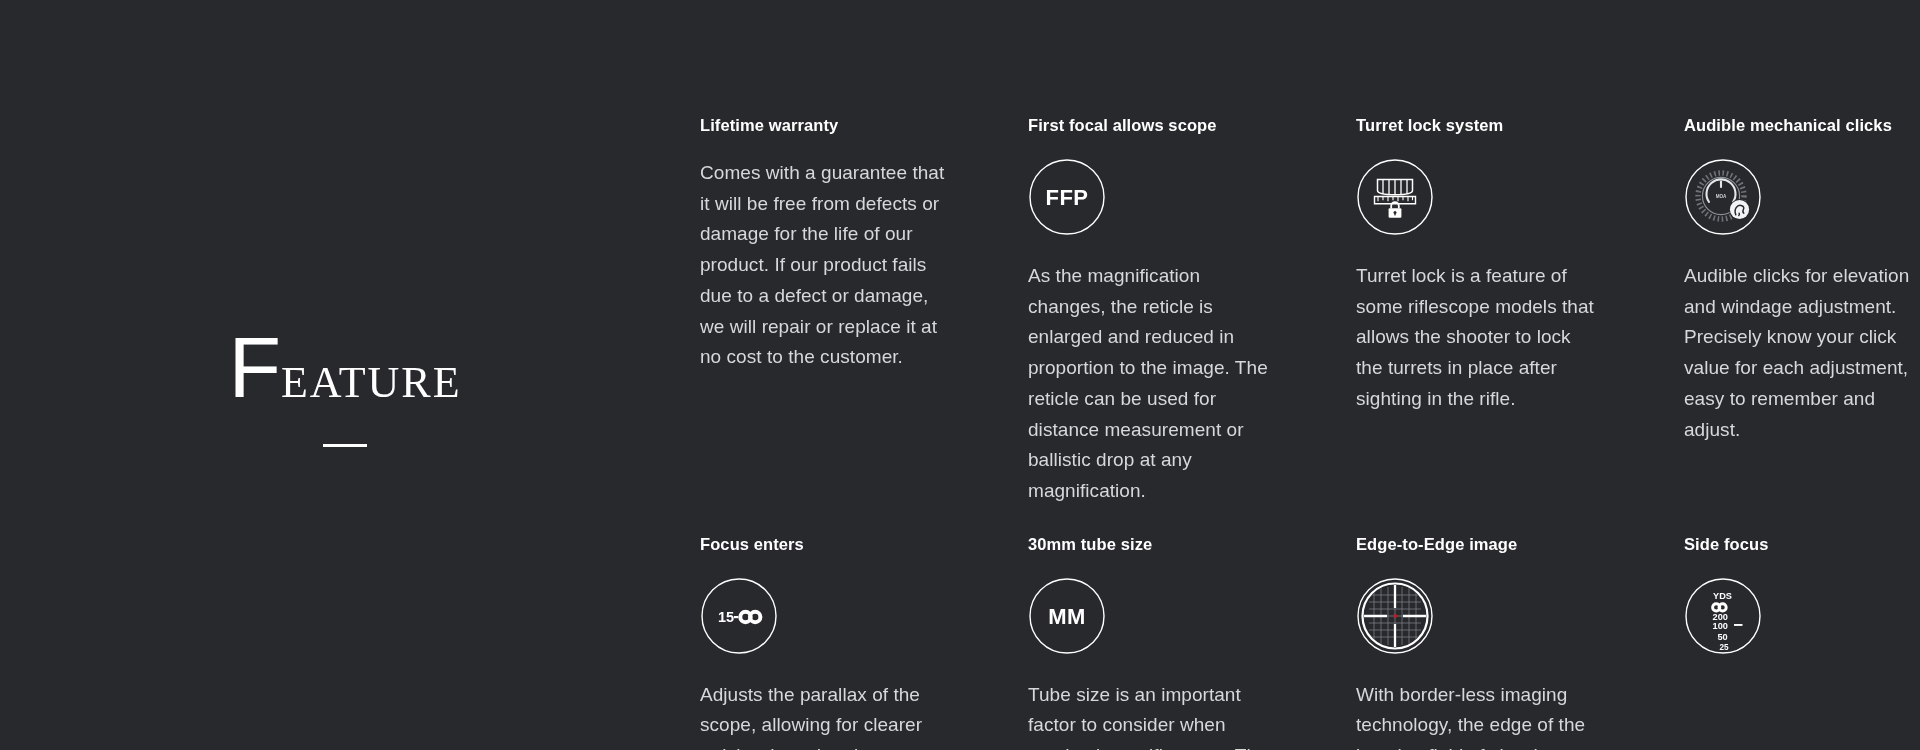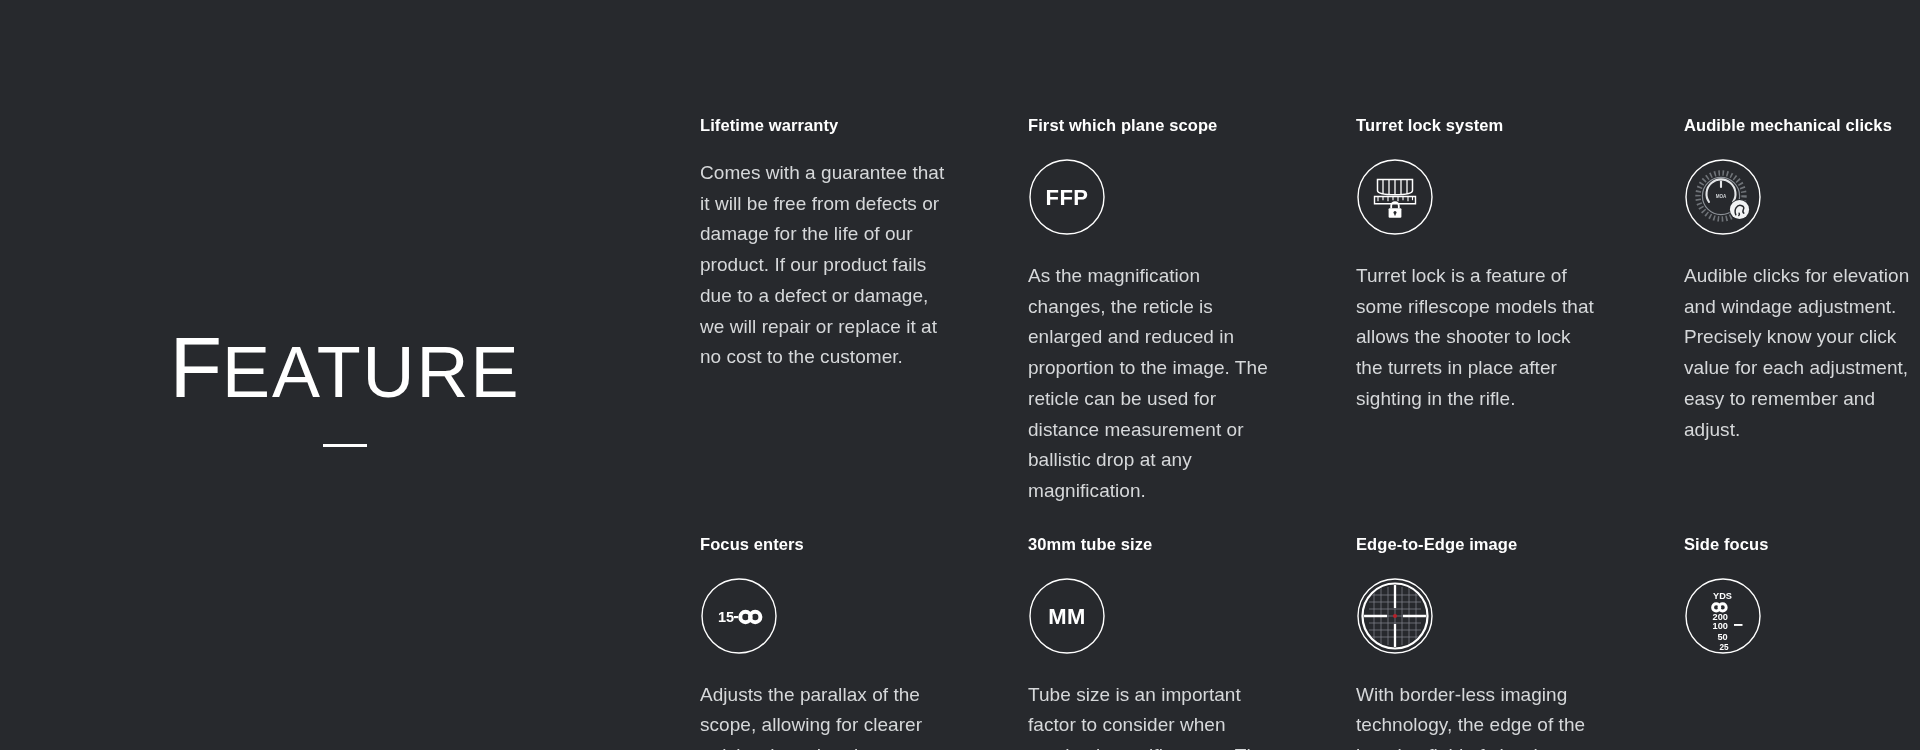--- a/index.html
+++ b/index.html
@@ -45,22 +45,23 @@
     line-height: 1;
     white-space: nowrap;
     display: flex;
     align-items: baseline;
   }
   .hero-title .cap {
     font-size: 86px;
     letter-spacing: 0px;
   }
   .hero-title .rest {
-    font-size: 72px;
+    font-size: 44px;
     letter-spacing: 2px;
+    font-family: Liberation Serif, serif;
   }
 
   .hero-rule {
     margin-top: 34px;
     width: 44px;
     height: 3px;
     background: #ffffff;
   }
 
   
@@ -121,21 +122,21 @@
 </div>
 
 <div class="grid">
 
   <div class="cell">
     <div class="cell-title">Lifetime warranty</div>
     <div class="cell-body">Comes with a guarantee that it will be free from defects or damage for the life of our product. If our product fails due to a defect or damage, we will repair or replace it at no cost to the customer.</div>
   </div>
 
   <div class="cell">
-    <div class="cell-title">First which plane scope</div>
+    <div class="cell-title">First focal allows scope</div>
     <div class="icon-wrap">
       <svg viewBox="0 0 78 78" xmlns="http://www.w3.org/2000/svg">
         <circle cx="39" cy="39" r="37" fill="none" stroke="#ffffff" stroke-width="1.4"></circle>
         <text x="39" y="46.5" font-family="Liberation Sans, sans-serif" font-size="22" font-weight="bold" fill="#ffffff" text-anchor="middle" letter-spacing="0.5">FFP</text>
       </svg>
     </div>
     <div class="cell-body">As the magnification changes, the reticle is enlarged and reduced in proportion to the image. The reticle can be used for distance measurement or ballistic drop at any magnification.</div>
   </div>
 
   <div class="cell">

